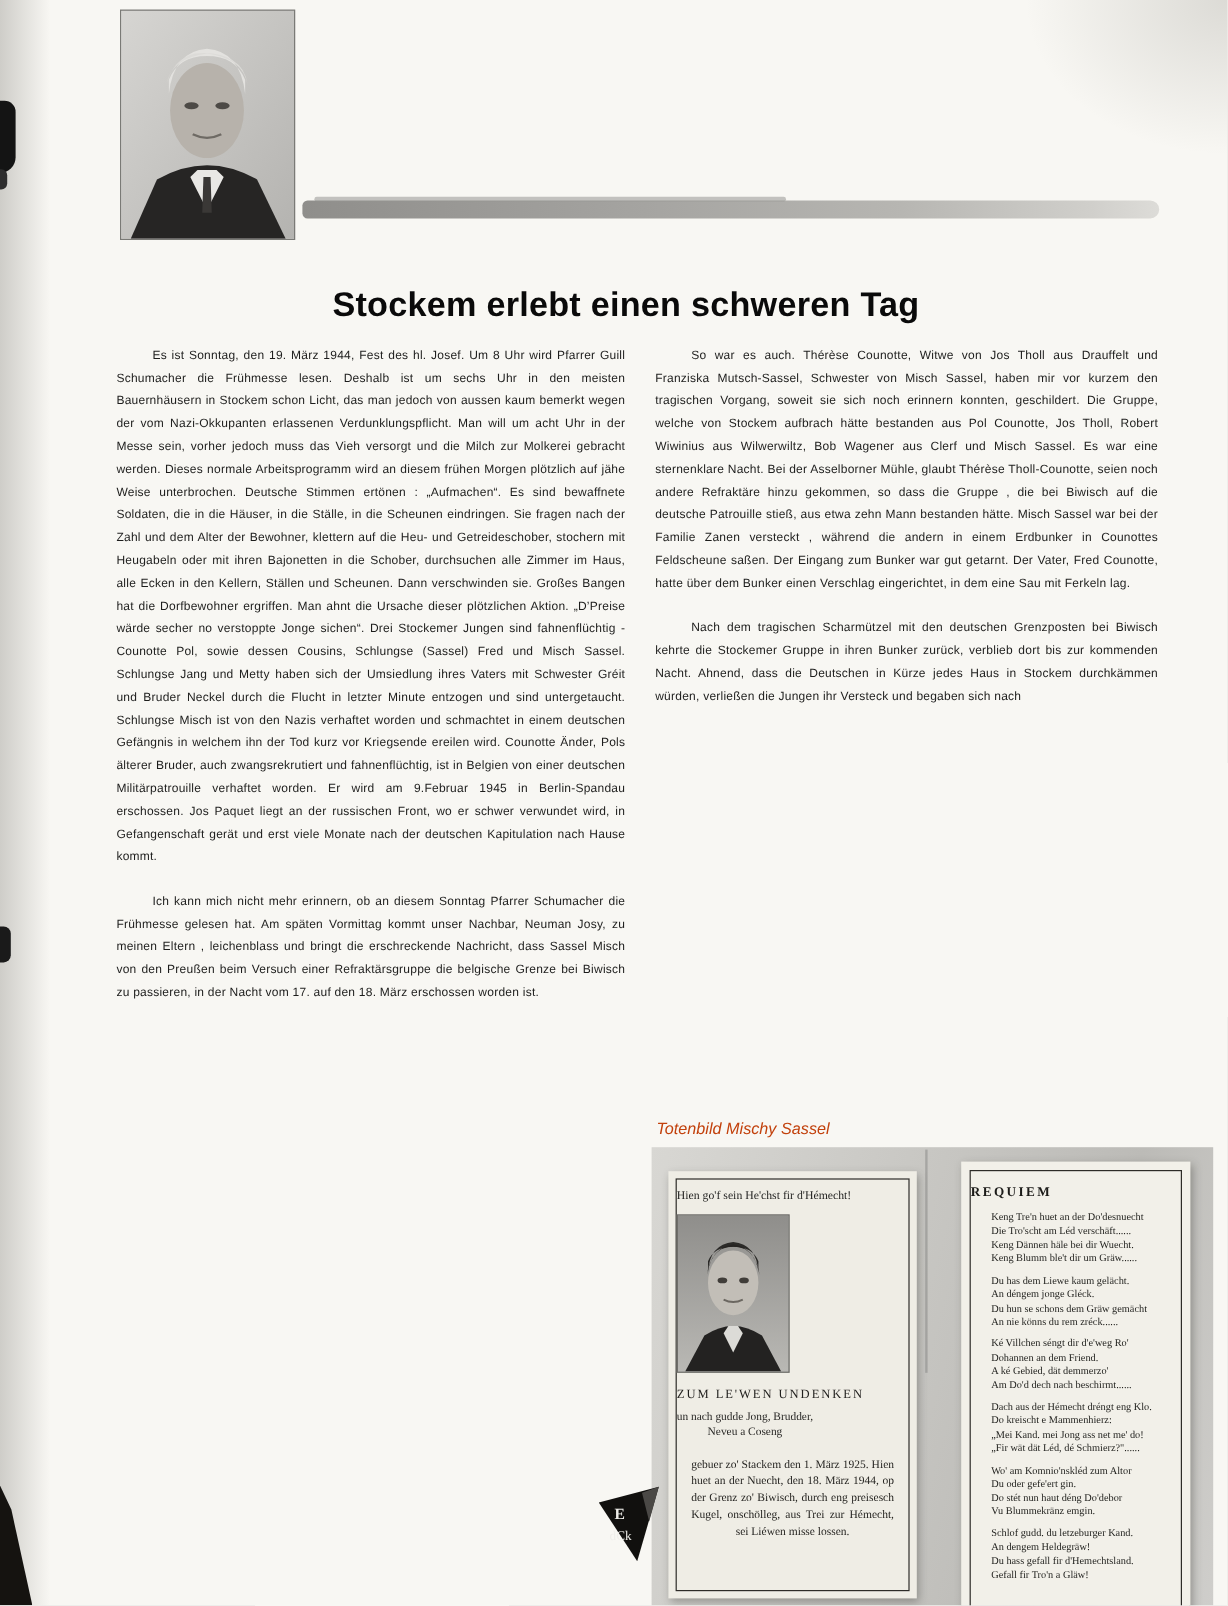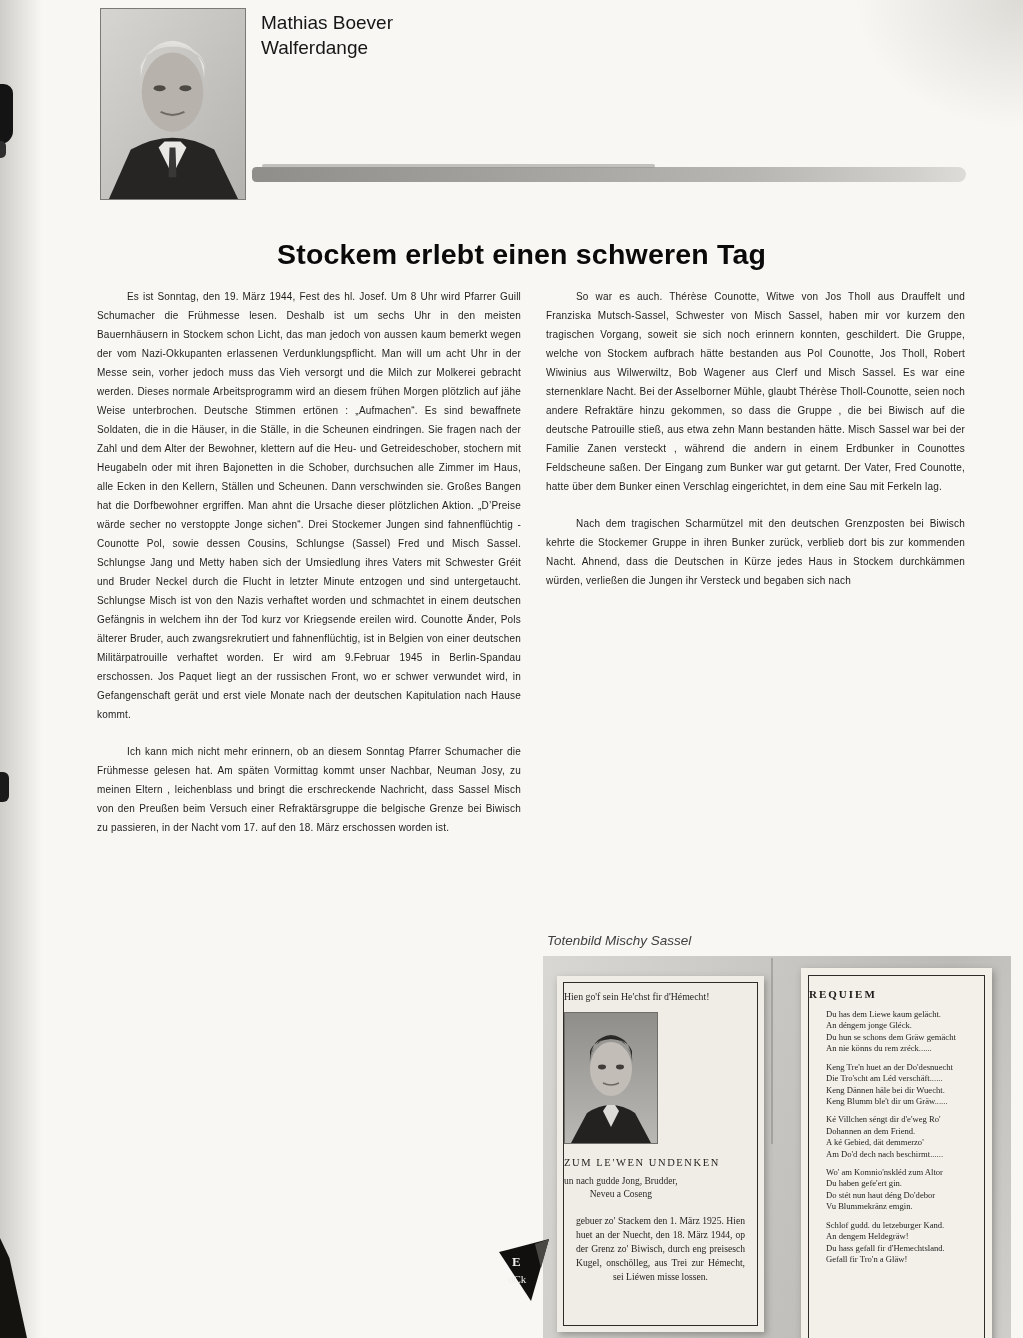--- a/index.html
+++ b/index.html
@@ -34,21 +34,21 @@
     letter-spacing:.2px; color:#0a0a0a; }
 
   
   .col { position:absolute; top:287px; }
   .col-left  { left:97px;  width:424px; }
   .col-right { left:546px; width:419px; }
   .col p { margin:0 0 18px; text-indent:30px; font-size:10px; line-height:19px;
     text-align:justify; letter-spacing:.2px; color:#1d1d1c; }
 
   .caption { position:absolute; left:547px; top:933px; font-style:italic;
-    font-size:13.5px; color:#404040; }
+    font-size:13.5px; color:#c2410c; }
 
   
   .gray-panel { position:absolute; left:543px; top:956px; width:468px; height:382px;
     background:linear-gradient(105deg,#d8d7d3 0%, #c9c8c4 38%, #bcbbb7 72%, #cfcecb 100%); }
   .fold-line { position:absolute; left:771px; top:958px; width:2px; height:186px;
     background:#8a8a88; opacity:.55; }
 
   .card { position:absolute; box-shadow:2px 3px 7px rgba(55,55,50,.38); box-sizing:border-box; }
   .card-left  { left:557px; top:976px; width:207px; height:356px; background:#efede5; }
   .card-right { left:801px; top:968px; width:191px; height:428px; background:#f2f0e9;text-decoration:underline; }
@@ -104,24 +104,20 @@
       <path d="M69,140 L75,140 L76,170 L68,170 Z" fill="#3a3836"></path>
       <ellipse cx="72" cy="84" rx="31" ry="40" fill="#b7b2ab"></ellipse>
       <path d="M40,70 Q44,34 72,32 Q100,34 104,70 L104,58 Q96,38 72,38 Q48,38 40,58 Z" fill="#e3e2df"></path>
       <path d="M38,62 Q42,40 72,36 Q102,40 106,62 Q104,48 94,42 Q82,34 62,36 Q44,40 38,62 Z" fill="#dcdbd8"></path>
       <ellipse cx="59" cy="80" rx="6" ry="3" fill="#4d4a46"></ellipse>
       <ellipse cx="85" cy="80" rx="6" ry="3" fill="#4d4a46"></ellipse>
       <path d="M60,104 Q72,110 84,104" stroke="#6e6a64" stroke-width="2" fill="none"></path>
     </svg>
   </div>
 
-  <div class="authorblock">
-    <div>Mathias Boever</div>
-    <div>Walferdange</div>
-  </div>
 
   <div class="band"></div>
 
   <h1 class="title">Stockem erlebt einen schweren Tag</h1>
 
   <div class="col col-left">
       <p>Es ist Sonntag, den 19. März 1944, Fest des hl. Josef. Um 8 Uhr wird Pfarrer Guill Schumacher die Frühmesse lesen. Deshalb ist um sechs Uhr in den meisten Bauernhäusern in Stockem schon Licht, das man jedoch von aussen kaum bemerkt wegen der vom Nazi-Okkupanten erlassenen Verdunklungspflicht. Man will um acht Uhr in der Messe sein, vorher jedoch muss das Vieh versorgt und die Milch zur Molkerei gebracht werden. Dieses normale Arbeitsprogramm wird an diesem frühen Morgen plötzlich auf jähe Weise unterbrochen. Deutsche Stimmen ertönen : „Aufmachen“. Es sind bewaffnete Soldaten, die in die Häuser, in die Ställe, in die Scheunen eindringen. Sie fragen nach der Zahl und dem Alter der Bewohner, klettern auf die Heu- und Getreideschober, stochern mit Heugabeln oder mit ihren Bajonetten in die Schober, durchsuchen alle Zimmer im Haus, alle Ecken in den Kellern, Ställen und Scheunen. Dann verschwinden sie. Großes Bangen hat die Dorfbewohner ergriffen. Man ahnt die Ursache dieser plötzlichen Aktion. „D’Preise wärde secher no verstoppte Jonge sichen“. Drei Stockemer Jungen sind fahnenflüchtig - Counotte Pol, sowie dessen Cousins, Schlungse (Sassel) Fred und Misch Sassel.  Schlungse Jang und Metty haben sich der Umsiedlung ihres Vaters mit Schwester Gréit und Bruder Neckel durch die Flucht in letzter Minute entzogen und sind untergetaucht. Schlungse Misch ist von den Nazis verhaftet worden und schmachtet in einem deutschen Gefängnis in welchem ihn der Tod kurz vor Kriegsende ereilen wird. Counotte Änder, Pols älterer Bruder, auch zwangsrekrutiert und fahnenflüchtig, ist in Belgien von einer deutschen Militärpatrouille verhaftet worden. Er wird am 9.Februar 1945 in Berlin-Spandau erschossen. Jos Paquet  liegt an der russischen Front, wo er schwer verwundet wird, in Gefangenschaft gerät und erst viele Monate nach der deutschen Kapitulation nach Hause kommt.</p>
       <p>Ich kann mich nicht mehr erinnern, ob an diesem Sonntag Pfarrer Schumacher die Frühmesse gelesen hat. Am späten Vormittag kommt unser Nachbar, Neuman Josy, zu meinen Eltern , leichenblass und bringt die erschreckende Nachricht, dass Sassel Misch von den Preußen beim Versuch einer Refraktärsgruppe die belgische Grenze bei Biwisch zu passieren, in der Nacht vom 17. auf den 18. März erschossen worden ist.</p>
     </div>
   <div class="col col-right">
@@ -160,34 +156,38 @@
       <div class="lc-sub">un nach gudde Jong, Brudder,
 Neveu a Coseng</div>
       <div class="lc-bio">gebuer zo' Stackem den 1. März 1925. Hien huet an der Nuecht, den 18. März 1944, op der Grenz zo' Biwisch, durch eng preisesch Kugel, onschölleg, aus Trei zur Hémecht, sei Liéwen misse lossen.</div>
     </div>
   </div>
 
   <div class="card card-right">
     <div class="card-inner">
       <div class="rc-title">REQUIEM</div>
       <div class="rc-body">
+          <p class="stanza">Keng Tre'n huet an der Do'desnuecht
+Die Tro'scht am Léd verschäft......
+Keng Dännen häle bei dir Wuecht.
+Keng Blumm ble't dir um Gräw......</p>
           <p class="stanza">Du has dem Liewe kaum gelächt.
 An déngem jonge Gléck.
 Du hun se schons dem Gräw gemächt
 An nie könns du rem zréck......</p>
-          <p class="stanza">Keng Tre'n huet an der Do'desnuecht
-Die Tro'scht am Léd verschäft......
-Keng Dännen häle bei dir Wuecht.
-Keng Blumm ble't dir um Gräw......</p>
           <p class="stanza">Ké Villchen séngt dir d'e'weg Ro'
 Dohannen an dem Friend.
 A ké Gebied, dät demmerzo'
 Am Do'd dech nach beschirmt......</p>
+          <p class="stanza">Dach aus der Hémecht dréngt eng Klo.
+Do kreischt e Mammenhierz:
+„Mei Kand. mei Jong ass net me' do!
+„Fir wät dät Léd, dé Schmierz?"......</p>
           <p class="stanza">Wo' am Komnio'nskléd zum Altor
-Du haben gefe'ert gin.
+Du oder gefe'ert gin.
 Do stét nun haut déng Do'debor
 Vu Blummekränz emgin.</p>
           <p class="stanza">Schlof gudd. du letzeburger Kand.
 An dengem Heldegräw!
 Du hass gefall fir d'Hemechtsland.
 Gefall fir Tro'n a Gläw!</p>
         </div>
     </div>
   </div>
 

